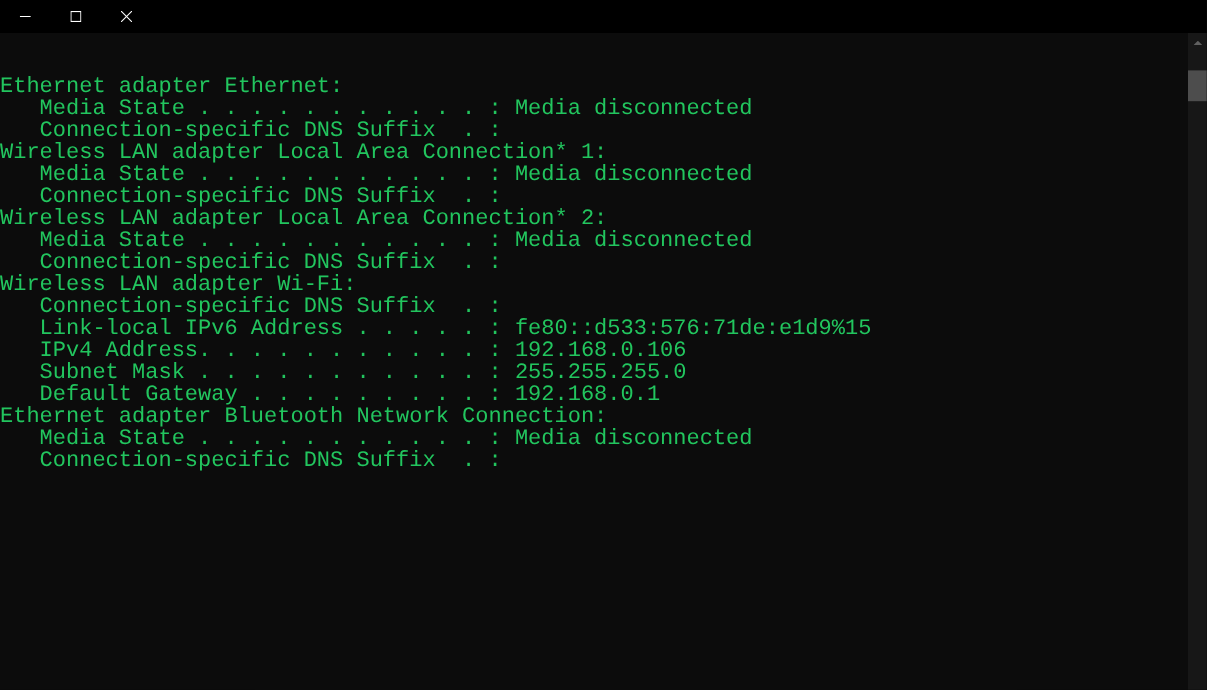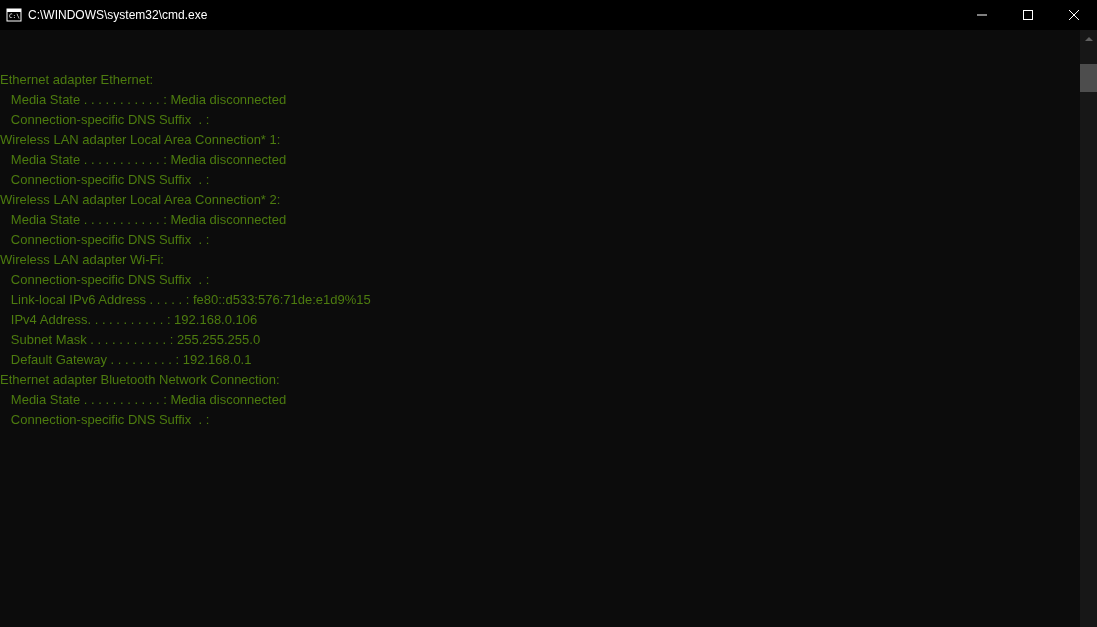--- a/index.html
+++ b/index.html
@@ -53,27 +53,27 @@
       height: 30px;
       display: flex;
       align-items: center;
       justify-content: center;
       color: #ffffff;
       font-family: 'Segoe UI', sans-serif;
     }
     .terminal-body {
       flex: 1;
       background: #0c0c0c;
-      color: #4d7c0f;
-      font-size: 13px;
+      color: #22c55e;
+      font-size: 20px;
       line-height: 20px;
       padding: 0;
       white-space: pre;
       overflow-y: auto;
-      font-family: Liberation Sans, sans-serif;
+      font-family: Liberation Mono, monospace;
       position: relative;
     }
     .terminal-content {
       padding: 0;
       white-space: pre;
     }
     .scrollbar {
       position: absolute;
       right: 0;
       top: 30px;
@@ -97,30 +97,20 @@
       height: 28px;
       background: #4d4d4d;
     }
     .line { display: block; }
   </style>
 </head>
 <body>
 
 <div class="window">
   <div class="titlebar">
-    <div class="titlebar-left">
-      <span class="titlebar-icon">
-        <svg width="16" height="16" viewBox="0 0 16 16">
-          <rect x="1" y="2" width="14" height="12" fill="none" stroke="#ffffff" stroke-width="1"></rect>
-          <rect x="1" y="2" width="14" height="3" fill="#ffffff"></rect>
-          <text x="3" y="11" font-size="6" fill="#ffffff" font-family="monospace">C:\</text>
-        </svg>
-      </span>
-      <span class="titlebar-title">C:\WINDOWS\system32\cmd.exe</span>
-    </div>
     <div class="window-controls">
       <div class="win-ctrl">
         <svg width="10" height="10" viewBox="0 0 10 10">
             <line x1="0" y1="5" x2="10" y2="5" stroke="#ffffff" stroke-width="1"></line>
           </svg>
       </div>
       <div class="win-ctrl">
         <svg width="10" height="10" viewBox="0 0 10 10">
             <rect x="0.5" y="0.5" width="9" height="9" fill="none" stroke="#ffffff" stroke-width="1"></rect>
           </svg>

